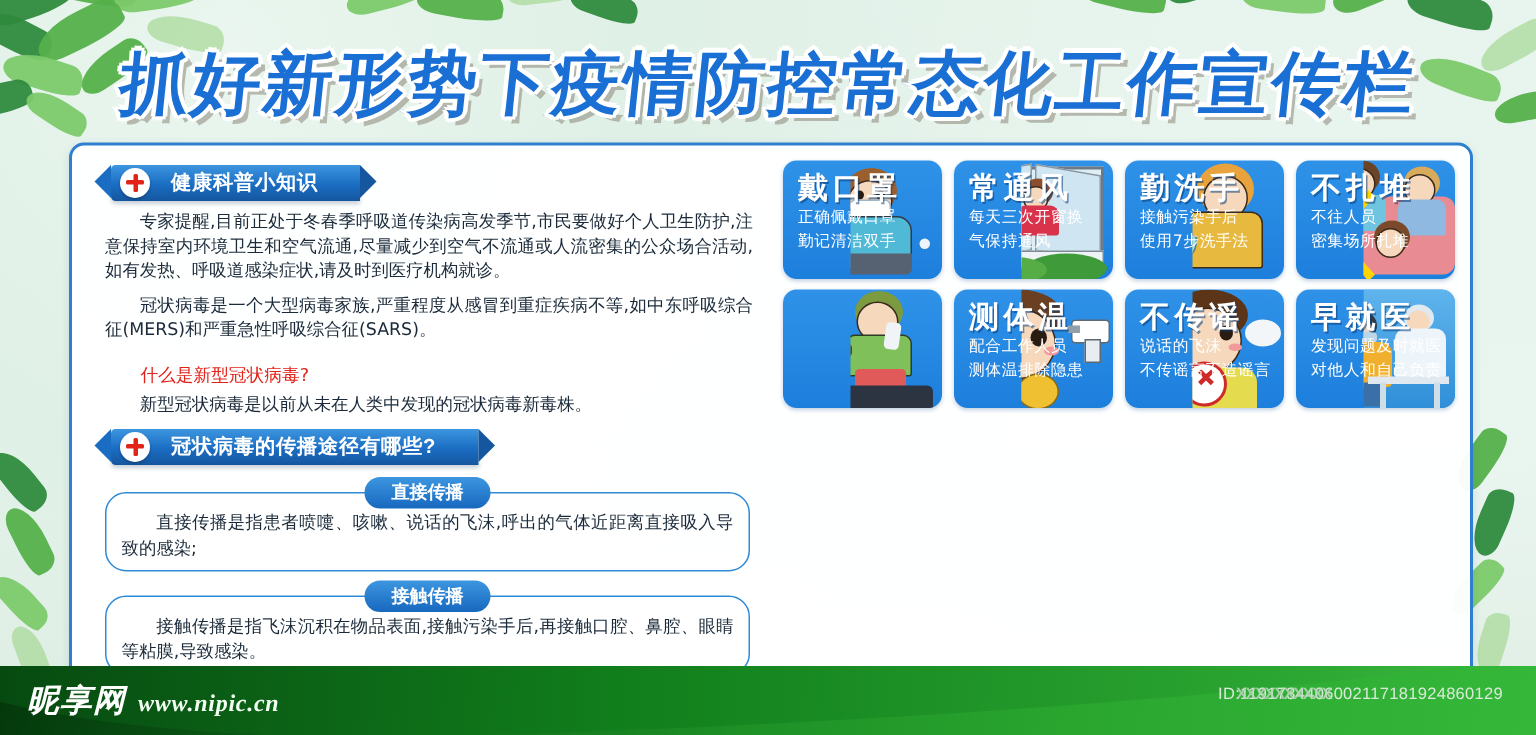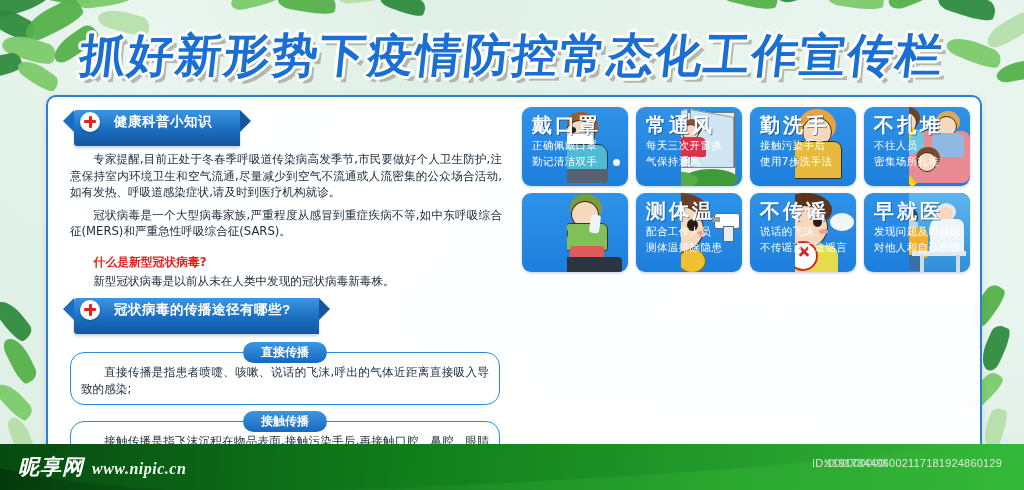--- a/index.html
+++ b/index.html
@@ -55,21 +55,21 @@
     background:rgba(255,255,255,.96);
     border:2px solid #2f7fd0;border-radius:10px;
     box-shadow:0 2px 6px rgba(40,80,120,.15);
     display:flex;
   }
 
   
   #leftcol{width:470px;padding:10px 10px 6px 18px;box-sizing:border-box;}
 
   .ribbon{
-    position:relative;display:inline-block;height:36px;line-height:23px;
+    position:relative;display:inline-block;height:24px;line-height:23px;
     background:linear-gradient(180deg,#3d96e0 0%,#1a6dc2 55%,#15569e 100%);
     color:#fff;font-size:13.5px;font-weight:bold;letter-spacing:.5px;
     padding:0 28px 0 40px;margin:3px 0 2px 8px;
     border-radius:3px 0 0 3px;
     box-shadow:0 2px 3px rgba(60,90,120,.28);
   }
   .ribbon::before{
     content:"";position:absolute;left:-11px;top:0;width:0;height:0;
     border-top:11.5px solid transparent;border-bottom:11.5px solid transparent;
     border-right:11px solid #1a6dc2;
@@ -88,21 +88,21 @@
   }
   .plus::before{left:4px;top:8.5px;width:12px;height:3px;}
   .plus::after{left:8.5px;top:4px;width:3px;height:12px;}
 
   .para{
     font-size:11.6px;line-height:16.5px;color:#1b2a3a;
     text-align:justify;margin:3px 6px 6px 4px;text-indent:2em;
     font-family:"DejaVu Sans","Liberation Sans",sans-serif;
   }
   .redq{
-    color:#e2231a;font-weight:bold;font-size:11.8px;line-height:16px;
+    color:#e2231a;font-weight:normal;font-size:11.8px;line-height:16px;
     margin:14px 6px 0 4px;text-indent:2em;
     font-family:"DejaVu Sans","Liberation Sans",sans-serif;
   }
 
   .tbox{
     position:relative;border:1.6px solid #2f8bd8;border-radius:14px;
     margin:16px 8px 6px 4px;padding:9px 10px 7px 10px;
   }
   .tbox .tlabel{
     position:absolute;top:-11px;left:50%;transform:translateX(-50%);

